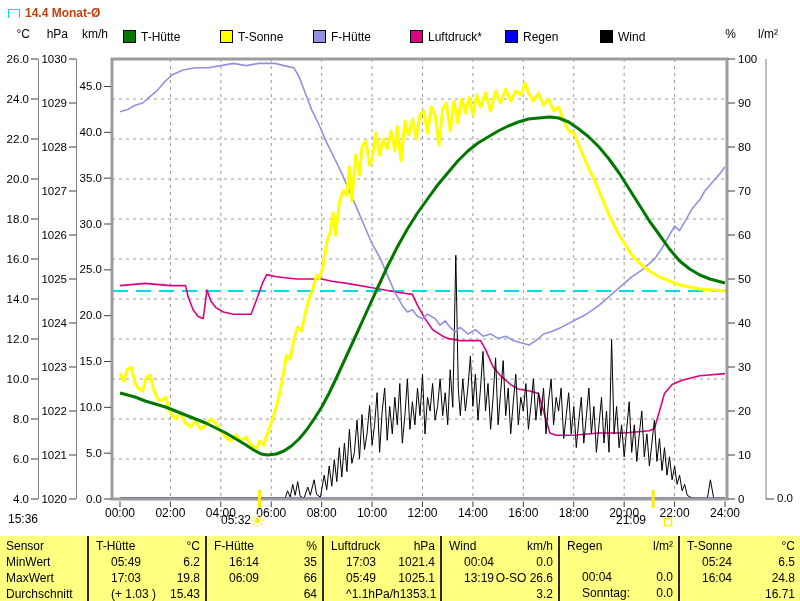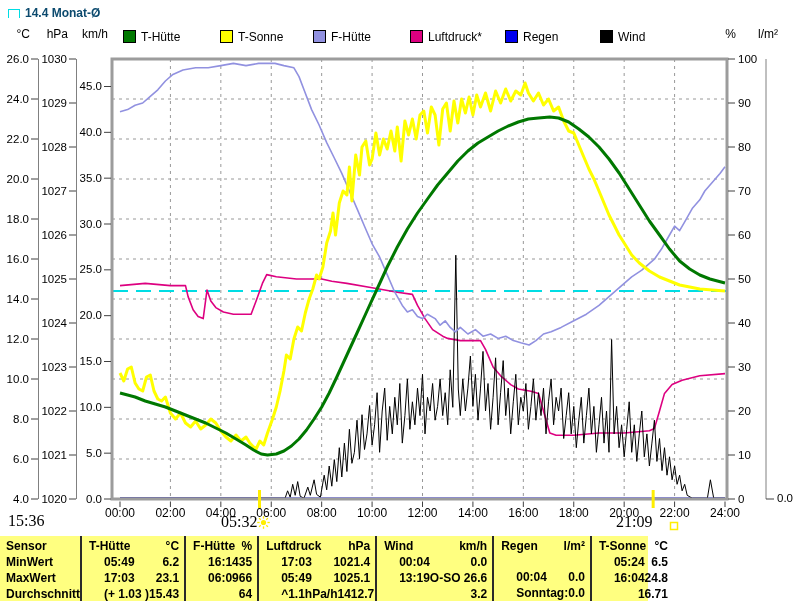--- a/index.html
+++ b/index.html
@@ -11,42 +11,42 @@
   #month .mico{width:10px;height:8px;border:1px solid #00dde4;border-bottom:none;display:inline-block;}
   .unit{top:27px;font-size:12px;}
   #u-c{left:4px;width:26px;text-align:right;}
   #u-hpa{left:40px;width:28px;text-align:right;}
   #u-kmh{left:74px;width:34px;text-align:right;}
   #u-pct{left:722px;width:14px;text-align:right;}
   #u-lm2{left:758px;width:38px;}
   .legend-item{position:absolute;top:30px;display:flex;align-items:center;gap:5px;font-size:12px;height:13px;}
   .sw{width:11px;height:11px;border:1px solid #000;flex:none;}
   #chart-svg{position:absolute;top:0;left:0;}
-  .ft{font-size:16px;font-family:Liberation Serif, serif;}
+  .ft{font-size:12px;}
   #print-time{top:512px;left:8px;}
   #sunrise{top:513px;left:221px;display:flex;align-items:center;}
   #sunset{top:513px;left:616px;display:flex;align-items:flex-end;gap:17px;}
   
-  #stats{top:536px;left:0;width:648px;height:65px;display:flex;font-size:12px;font-weight:bold;}
+  #stats{top:536px;left:0;width:800px;height:65px;display:flex;font-size:12px;font-weight:normal;}
   .tcol{box-sizing:border-box;padding-top:2px;}
   .tlabels{width:87px;}
   .tlabels div{height:16px;line-height:16px;padding-left:6px;white-space:nowrap;}
   .tg{border-left:2px solid #2a2a2a;display:flex;flex-direction:column;}
   .trw{display:flex;height:16px;line-height:16px;white-space:nowrap;}
   .tm{padding-left:22px;}
   .hn{padding-left:7px;}
   .vl{margin-left:auto;padding-right:5px;}
 </style>
 </head>
 <body>
 
 <div id="app">
 
 
-  <div class="abs" id="month" style="color: #0c4a6e;">
+  <div class="abs" id="month" style="color: #c2410c;">
     <span class="mico" style="border-color: rgb(0, 221, 228);"></span>
     <span>14.4 Monat-Ø</span>
   </div>
 
   <span class="abs unit" id="u-c">°C</span>
   <span class="abs unit" id="u-hpa">hPa</span>
   <span class="abs unit" id="u-kmh">km/h</span>
   <span class="abs unit" id="u-pct">%</span>
   <span class="abs unit" id="u-lm2">l/m²</span>
 
@@ -302,21 +302,21 @@
       <div class="trw">
           <span class="hn">T-Hütte</span>
           <span class="vl">°C</span>
         </div>
       <div class="trw">
           <span class="tm">05:49</span>
           <span class="vl">6.2</span>
         </div>
       <div class="trw">
           <span class="tm">17:03</span>
-          <span class="vl">23.1</span>
+          <span class="vl">19.8</span>
         </div>
       <div class="trw">
           <span class="tm">(+ 1.03 )</span>
           <span class="vl">15.43</span>
         </div>
     </div>
 
     <div class="tcol tg" style="width:117px">
       <div class="trw">
           <span class="hn">F-Hütte</span>
@@ -344,21 +344,21 @@
       <div class="trw">
           <span class="tm">17:03</span>
           <span class="vl">1021.4</span>
         </div>
       <div class="trw">
           <span class="tm">05:49</span>
           <span class="vl">1025.1</span>
         </div>
       <div class="trw">
           <span class="tm">^1.1hPa/h</span>
-          <span class="vl">1412.7</span>
+          <span class="vl">1353.1</span>
         </div>
     </div>
 
     <div class="tcol tg" style="width:118px">
       <div class="trw">
           <span class="hn">Wind</span>
           <span class="vl">km/h</span>
         </div>
       <div class="trw">
           <span class="tm">00:04</span>

